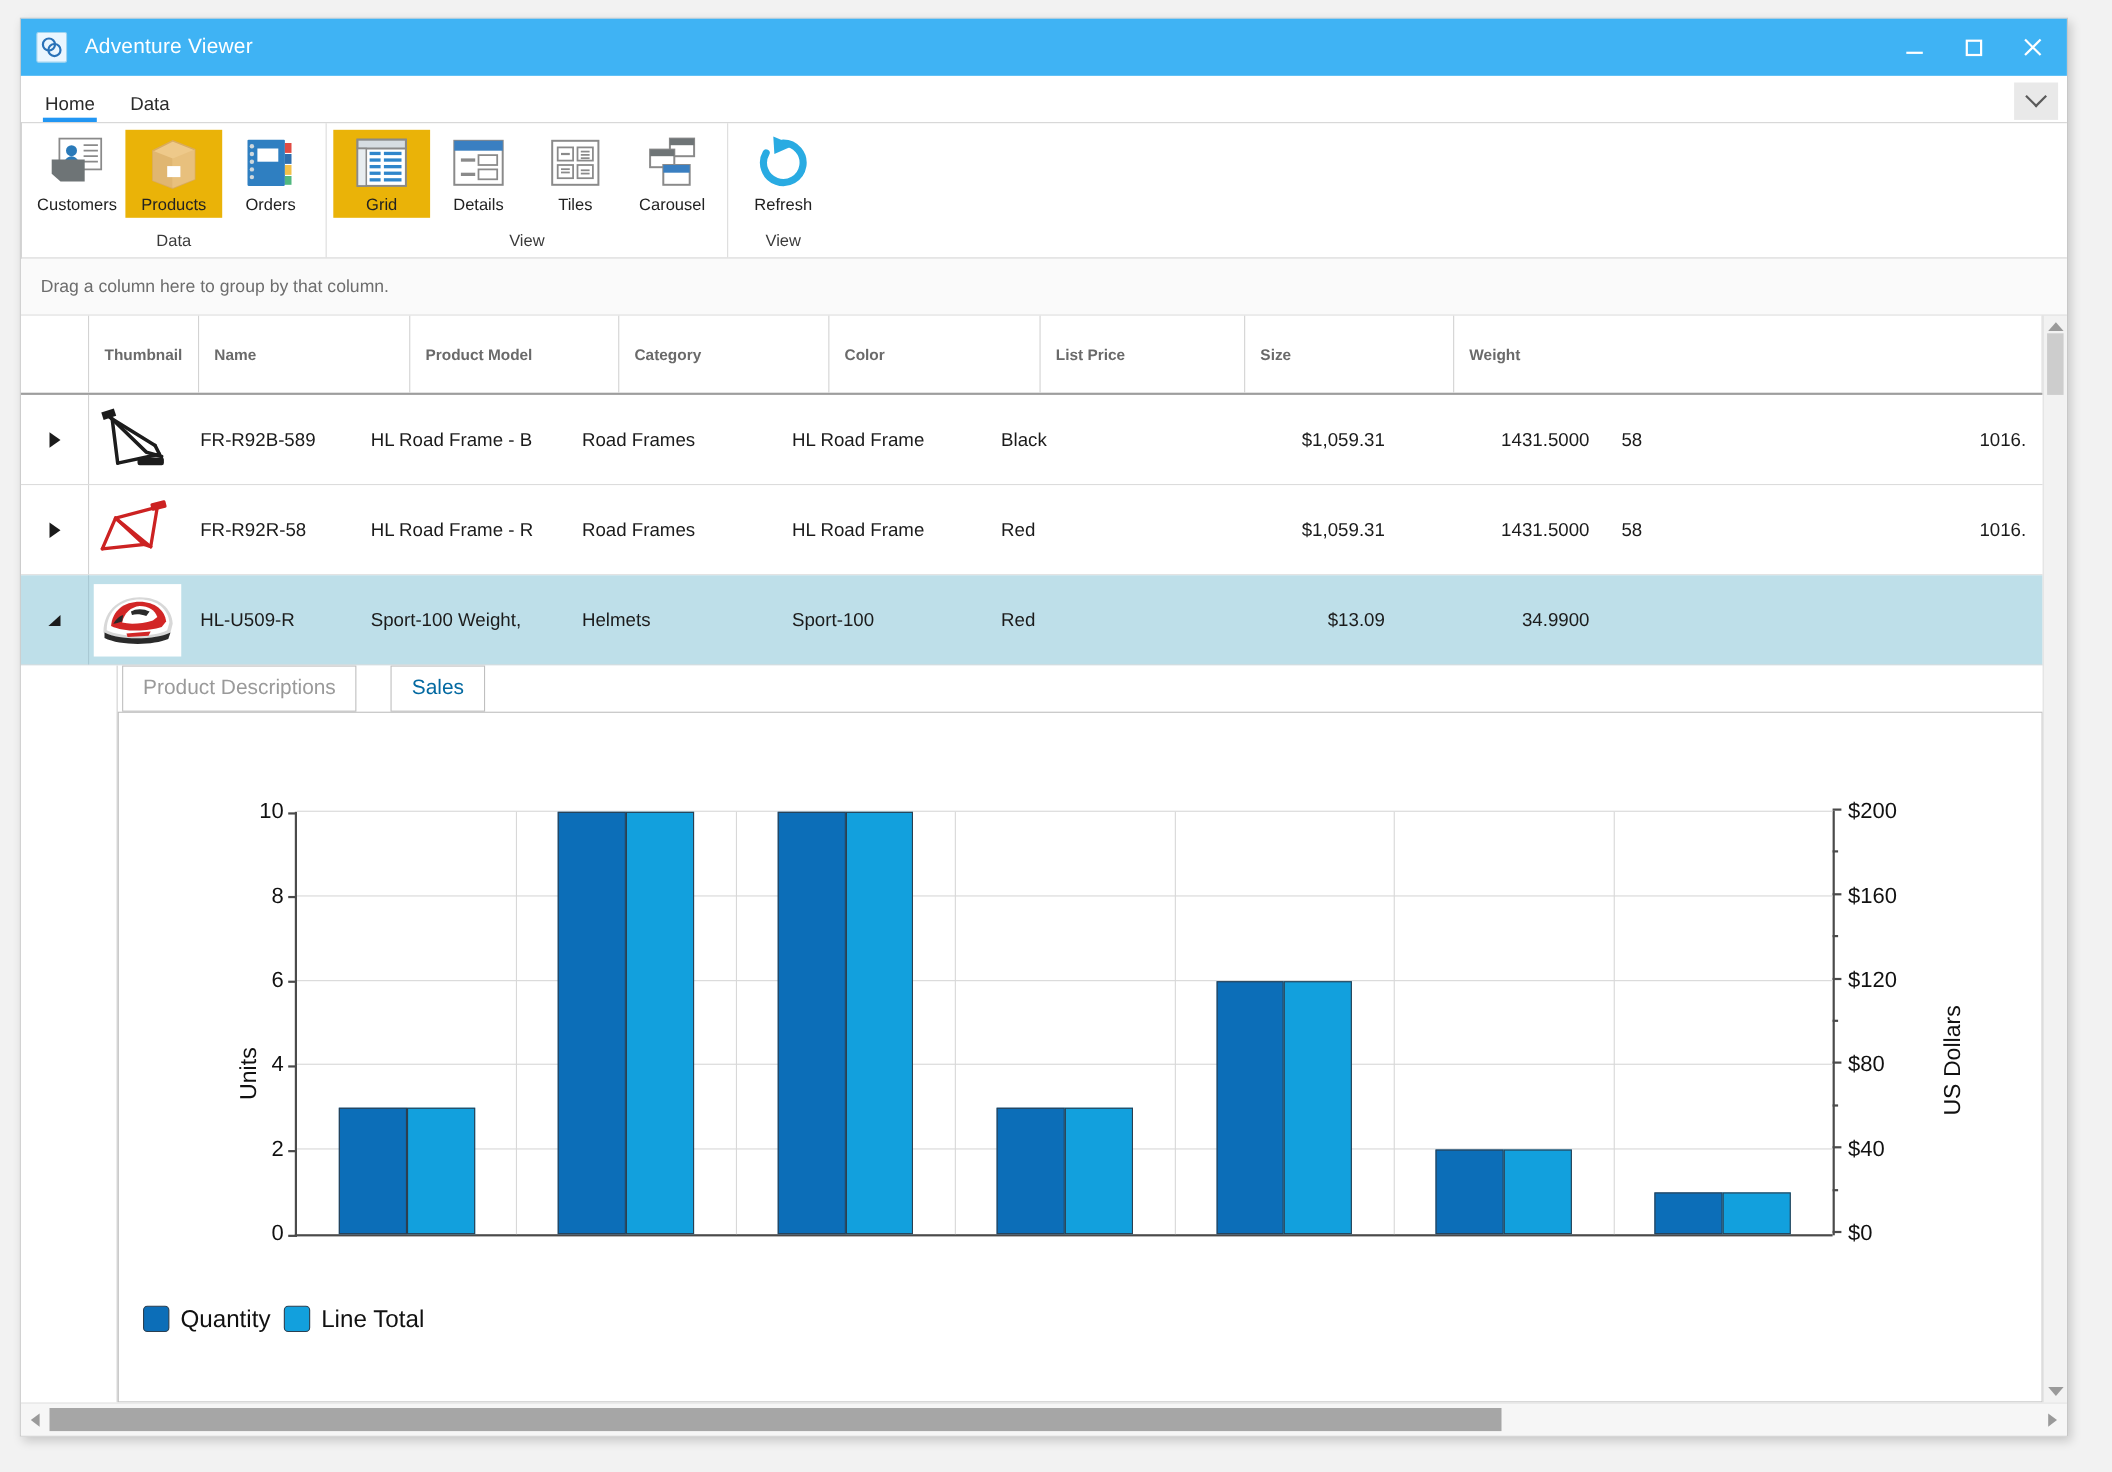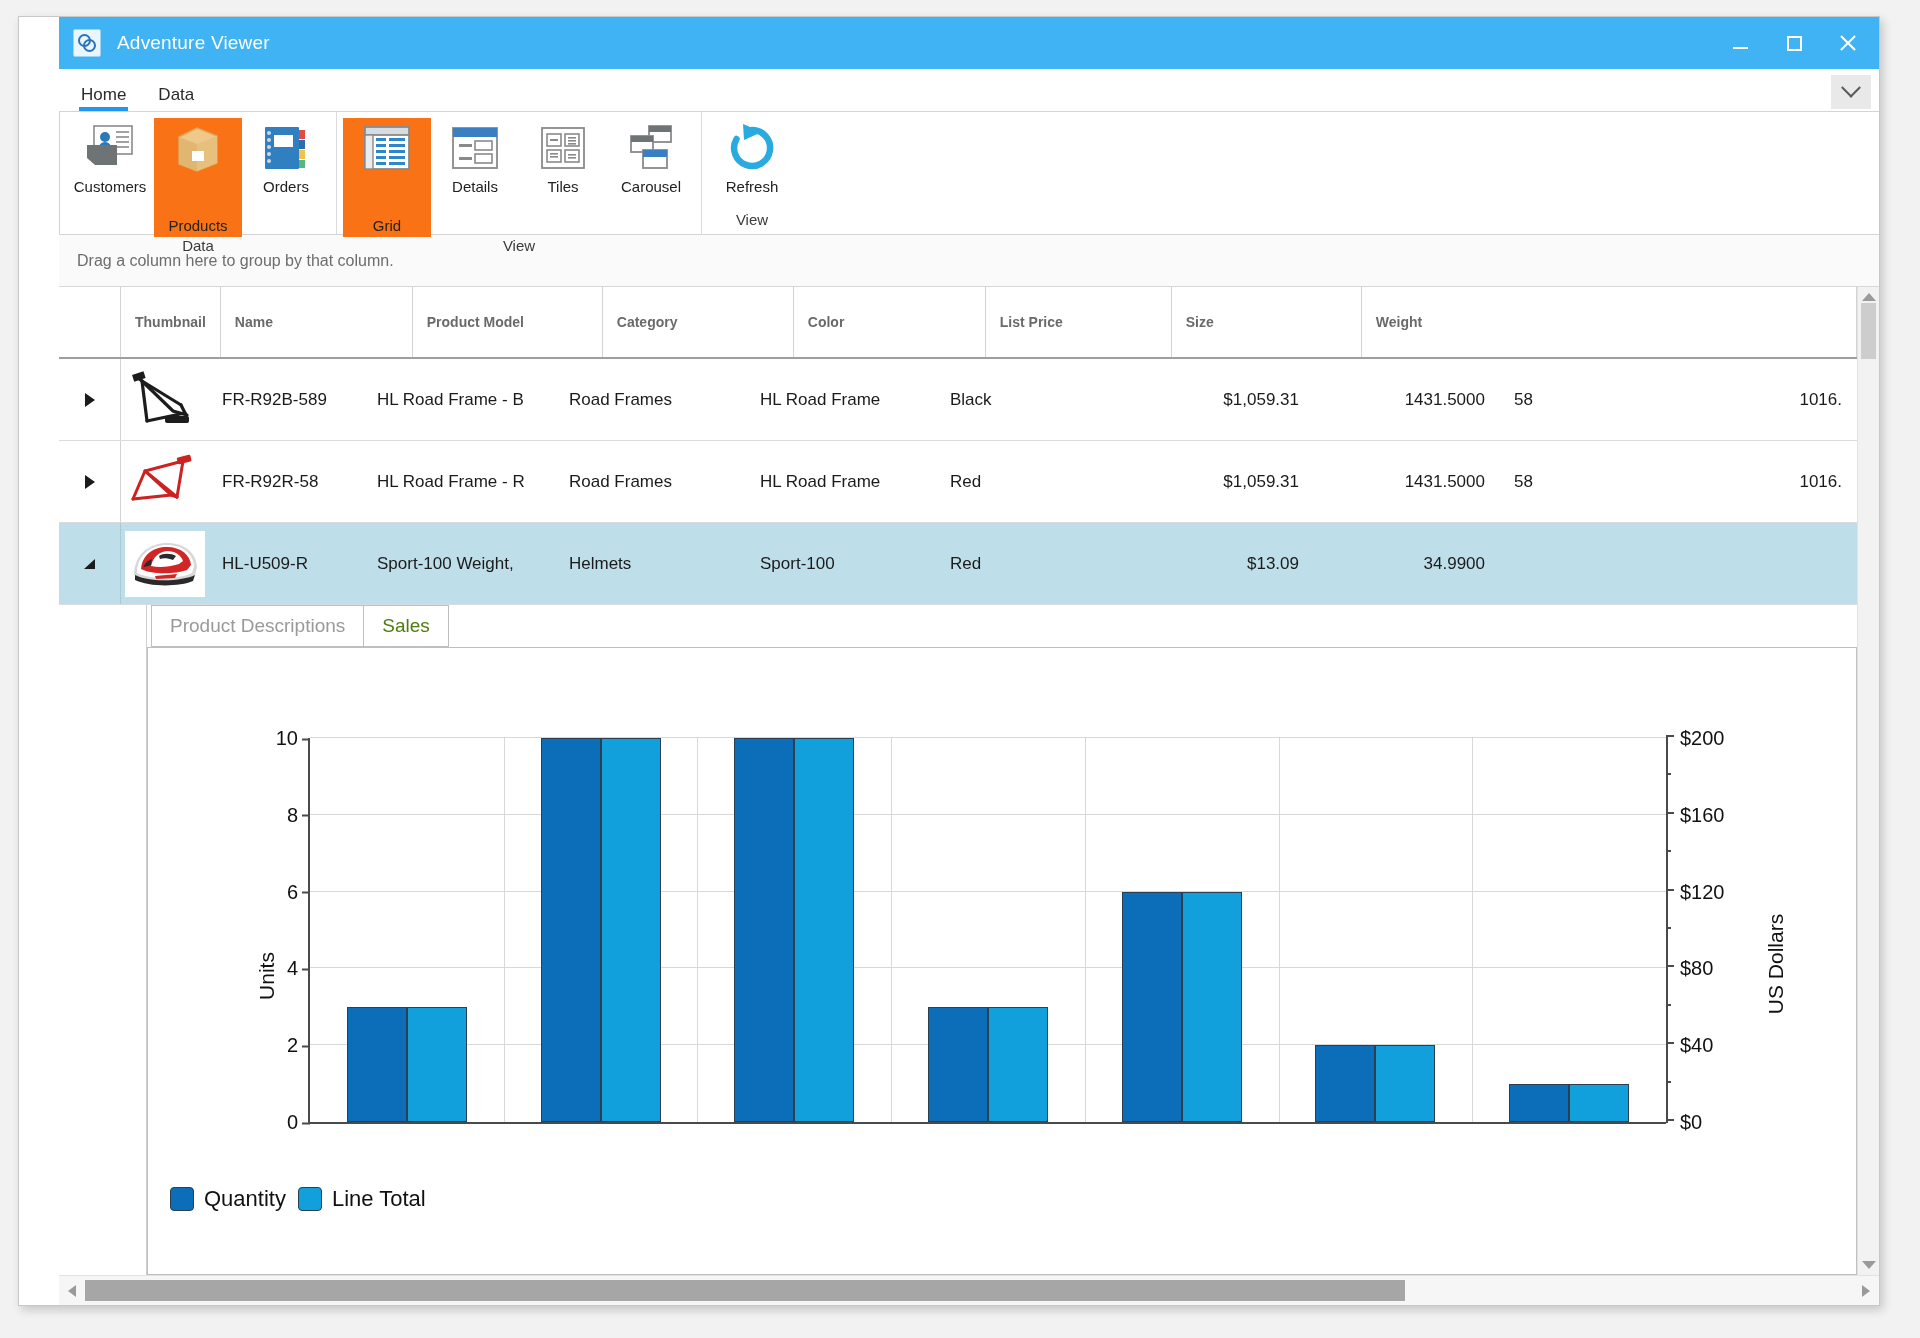--- a/index.html
+++ b/index.html
@@ -10,21 +10,21 @@
     font-family: "Liberation Sans", sans-serif;
     overflow: hidden;
   }
   #app-window {
     position: absolute;
     left: 18px; top: 16px;
     width: 1862px; height: 1290px;
     background: #ffffff;
     border: 1px solid #c8c8c8;
     box-shadow: 3px 4px 9px rgba(0,0,0,0.18);
-    display: flex; flex-direction: column; padding-left: 40px;
+    display: flex; flex-direction: column;
   }
 
   
   #titlebar {
     height: 52px; background: #3fb3f4; flex: 0 0 52px;
     display: flex; align-items: center; position: relative;
   }
   #app-icon {
     width: 28px; height: 28px; margin-left: 14px; margin-right: 16px;
     background: #eaf6ff; border: 1px solid #9fd4f0; border-radius: 2px;
@@ -88,21 +88,21 @@
     position: relative;
   }
   .rgroup { display: flex; flex-direction: column; position: relative; padding: 6px 0 0 0; }
   .rgroup + .rgroup { border-left: 1px solid #dcdcdc; }
   .rgroup-items { display: flex; align-items: flex-start; flex: 1; padding: 0 6px; }
   .rgroup-label { text-align: center; font-size: 15px; color: #3a3a3a; padding-bottom: 6px; line-height: 1.15;}
   .rbtn {
     width: 88px; display: flex; flex-direction: column; align-items: center;
     padding: 4px 2px 3px 2px; font-size: 15px; color: #222;
   }
-  .rbtn.sel { background: #f97316; gap: 39px; }
+  .rbtn.sel { background: #eab308; }
   .rbtn .glyph { height: 52px; display: flex; align-items: center; justify-content: center; }
   .rbtn .cap { margin-top: 4px; }
 
   
   #group-panel {
     flex: 0 0 52px; background: #fafafa; border-bottom: 1px solid #d8d8d8;
     display: flex; align-items: center; padding-left: 18px;
     color: #6d6d6d; font-size: 16px;
   }
 
@@ -137,21 +137,21 @@
   .thumb-cell { display:flex; align-items:center; justify-content:center; flex: 0 0 auto;}
 
   
   #detail-panel { flex: 1; display: flex; min-height: 0; background: #fff; }
   #detail-left-rail { flex: 0 0 88px; border-right: 1px solid #d0d0d0; }
   #detail-body { flex: 1; display: flex; flex-direction: column; min-width: 0; padding-right: 0; }
   #detail-tabs { display: flex; flex: 0 0 42px; height: 42px; padding-left: 4px; }
   .dtab { display: flex; align-items: center; padding: 0 18px; font-size: 19px;
     border: 1px solid #bfbfbf; background: #fff; margin-right: -1px; }
   .dtab.inactive { color: #9a9a9a; }
-  .dtab.active { color: #4d7c0f; border-bottom-color: #bfbfbf; }
+  .dtab.active { color: #0369a1; border-bottom-color: #bfbfbf; margin-left: 32px; }
   #detail-content { flex: 1; border: 1px solid #bfbfbf; margin-right: 0; min-height: 0;
     display: flex; flex-direction: column; }
 
   
   #chart { flex: 1; position: relative; padding: 38px 0 0 0; min-height: 0; }
   #chart-inner { position: absolute; left: 0; right: 0; top: 30px; bottom: 0; }
   #plot {
     position: absolute; left: 160px; right: 190px; top: 60px; bottom: 150px;
     border-left: 2px solid #4a4a4a; border-bottom: 2px solid #4a4a4a;
     background: #fff;

